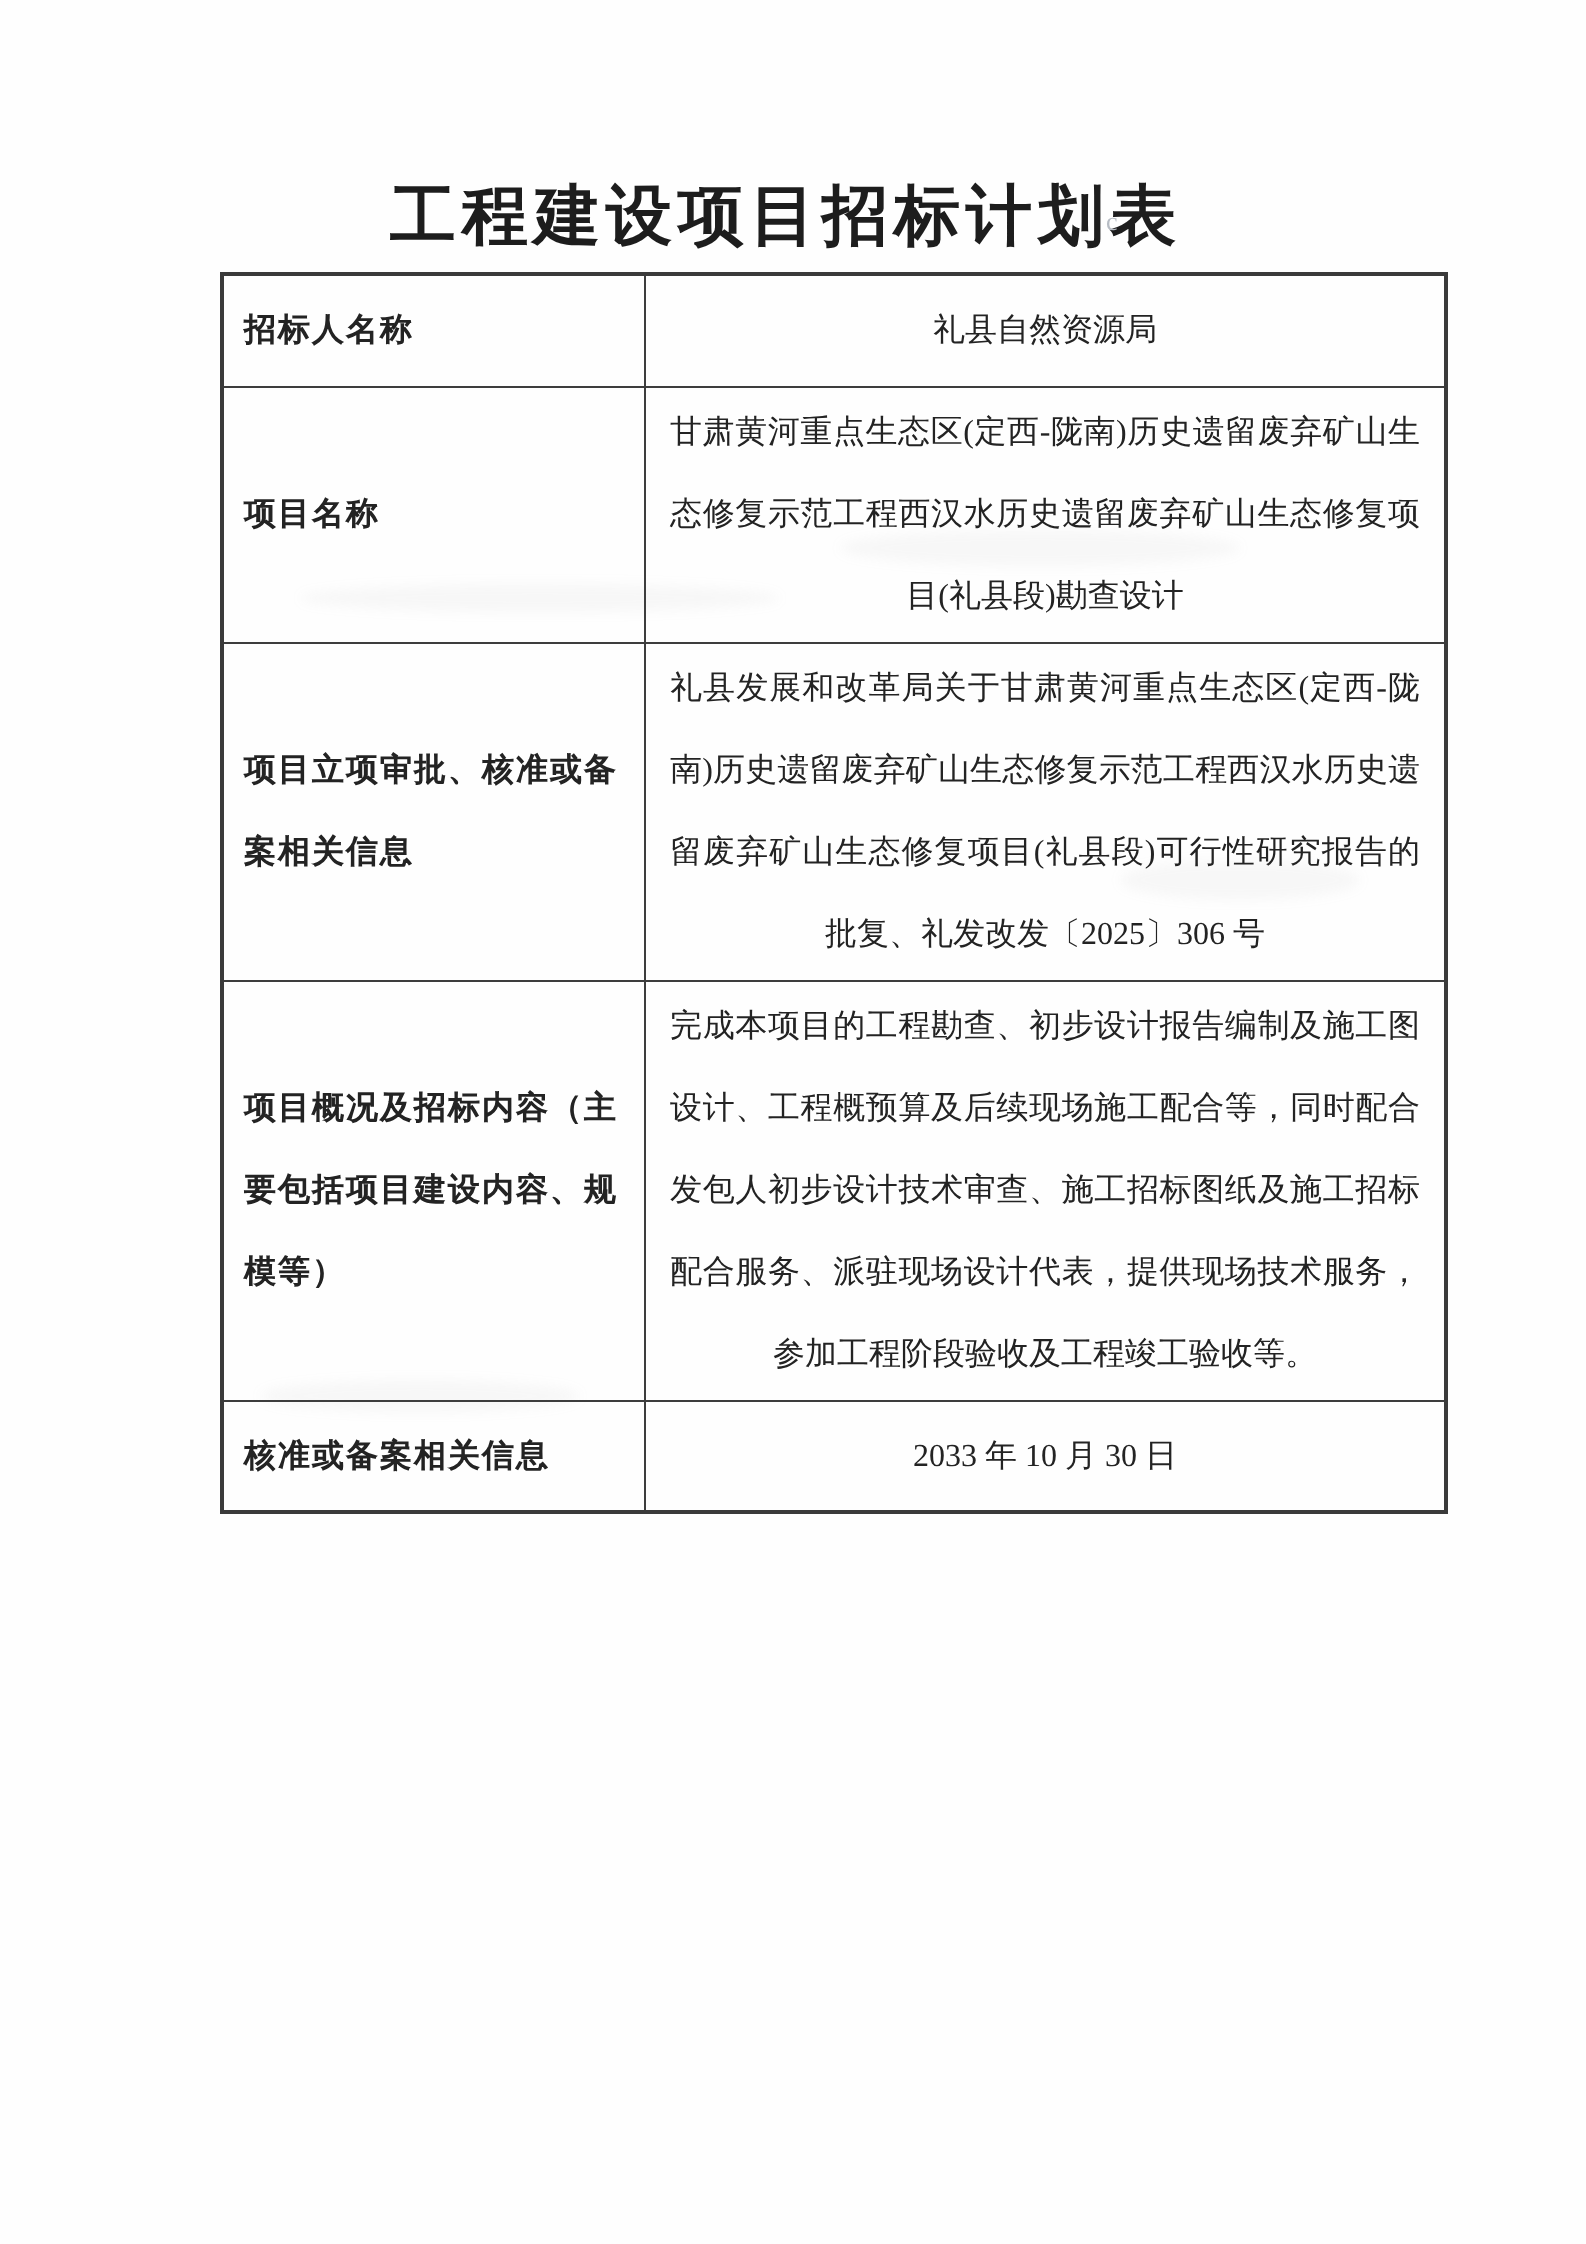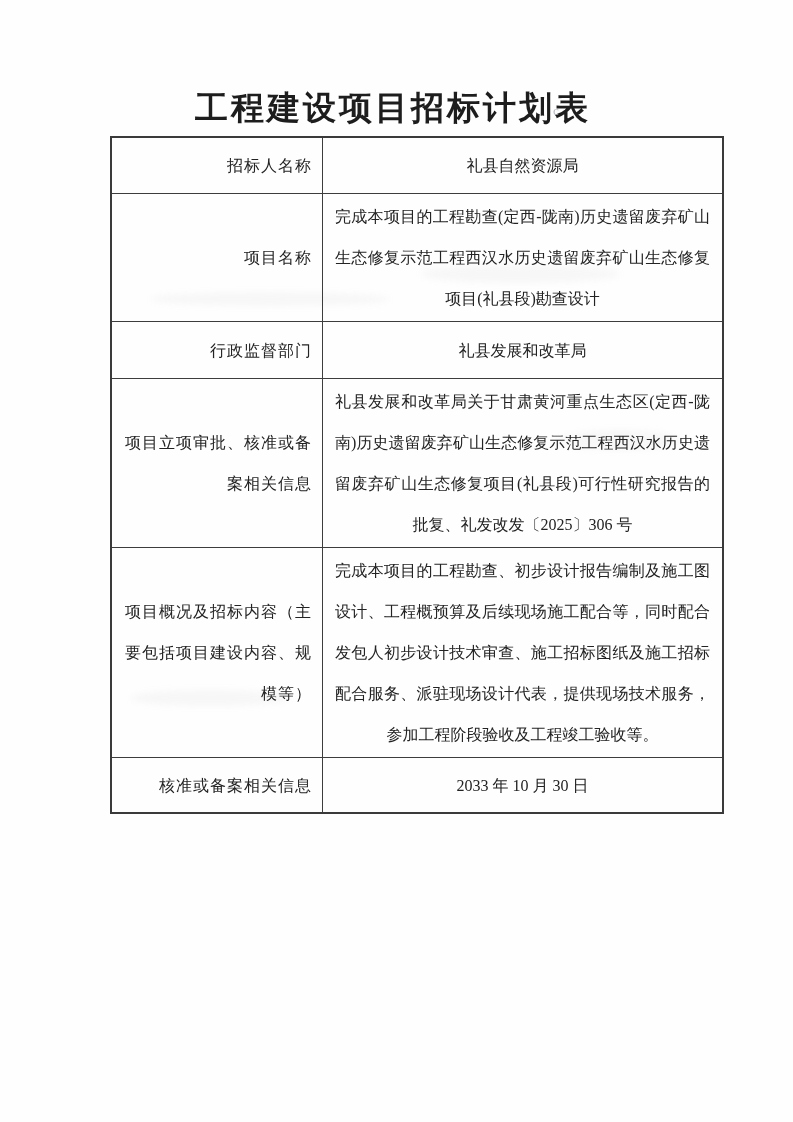--- a/index.html
+++ b/index.html
@@ -67,24 +67,25 @@
     font-size: 16px;
     color: #232323;
     vertical-align: middle;
     overflow: hidden;
   }
   table.plan {
     border: 2px solid #3a3a3a;
   }
   td.label {
     width: 190px;
-    text-align: right;
+    text-align: left;
     padding: 2px 10px;
     line-height: 41px;
     letter-spacing: 1px;
+    font-weight: bold;
   }
   td.value {
     width: 375px;
     text-align: center;
     padding: 2px 12px;
     line-height: 41px;
   }
   td.value.multi {
     text-align: justify;
     text-align-last: center;
@@ -116,25 +117,21 @@
   <div class="artifact-mark">c</div>
 
   <table class="plan">
     <tbody>
       <tr class="r1">
         <td class="label">招标人名称</td>
         <td class="value">礼县自然资源局</td>
       </tr>
       <tr class="r2">
         <td class="label">项目名称</td>
-        <td class="value multi">完成本项目的工程勘查(定西-陇南)历史遗留废弃矿山生态修复示范工程西汉水历史遗留废弃矿山生态修复项目(礼县段)勘查设计</td>
-      </tr>
-      <tr class="r3">
-        <td class="label">行政监督部门</td>
-        <td class="value">礼县发展和改革局</td>
+        <td class="value multi">甘肃黄河重点生态区(定西-陇南)历史遗留废弃矿山生态修复示范工程西汉水历史遗留废弃矿山生态修复项目(礼县段)勘查设计</td>
       </tr>
       <tr class="r4">
         <td class="label">项目立项审批、核准或备案相关信息</td>
         <td class="value multi">礼县发展和改革局关于甘肃黄河重点生态区(定西-陇南)历史遗留废弃矿山生态修复示范工程西汉水历史遗留废弃矿山生态修复项目(礼县段)可行性研究报告的批复、礼发改发〔2025〕306 号</td>
       </tr>
       <tr class="r5">
         <td class="label">项目概况及招标内容（主要包括项目建设内容、规模等）</td>
         <td class="value multi">完成本项目的工程勘查、初步设计报告编制及施工图设计、工程概预算及后续现场施工配合等，同时配合发包人初步设计技术审查、施工招标图纸及施工招标配合服务、派驻现场设计代表，提供现场技术服务，参加工程阶段验收及工程竣工验收等。</td>
       </tr>
       <tr class="r10">

